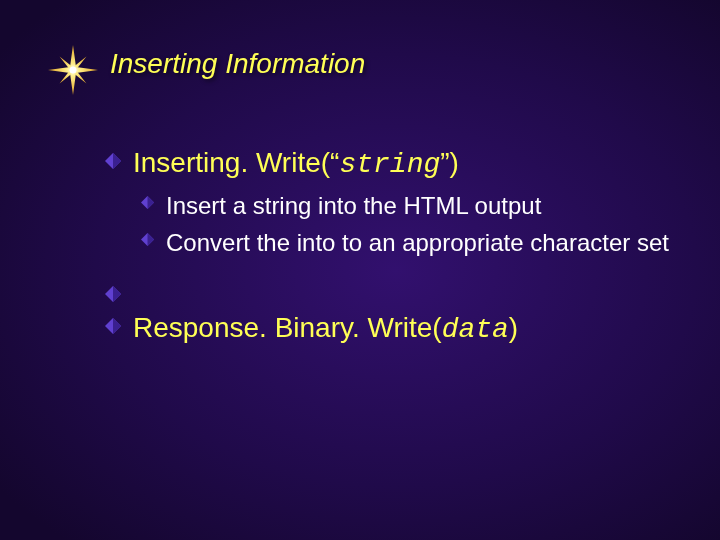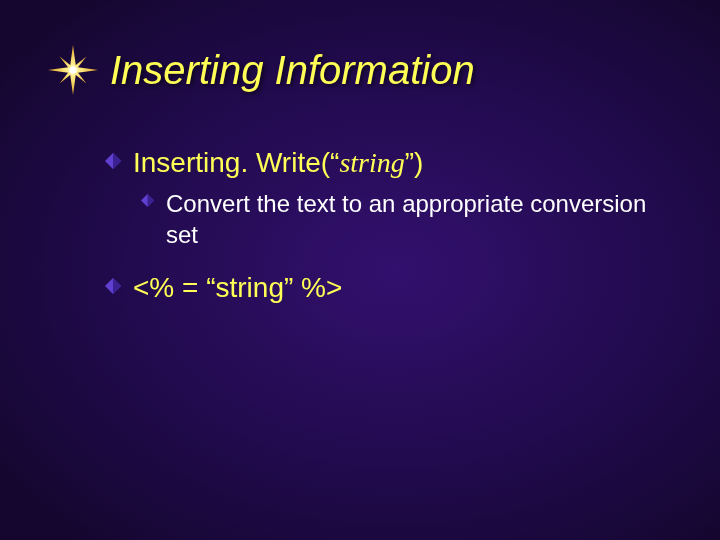--- a/index.html
+++ b/index.html
@@ -1,27 +1,27 @@
 <!DOCTYPE html>
 <html><head>
 <meta charset="utf-8">
 <style>
 html,body{margin:0;padding:0}
 body{width:720px;height:540px;background:#200a4a;font-family:Arial,Helvetica,sans-serif;overflow:hidden}
 .slide{position:relative;width:720px;height:540px;background:radial-gradient(ellipse 500px 360px at 55% 50%,#32106e 0%,#200a4a 60%,#14062e 100%)}
 .star{position:absolute;top:45px;left:48px;width:50px;height:50px}
-.title{position:absolute;top:48px;left:110px;font-style:italic;color:#ffff55;font-size:40px;font-weight:400;text-shadow:2px 2px 4px rgba(0,0,0,.6)}
+.title{position:absolute;top:48px;left:110px;font-style:italic;color:#ffff55;font-size:28px;font-weight:400;text-shadow:2px 2px 4px rgba(0,0,0,.6)}
 .content{position:absolute;top:145px;left:105px;right:40px}
 .b1{display:flex;align-items:flex-start;margin-bottom:8px}
 .b2{display:flex;align-items:flex-start;margin-bottom:6px;margin-left:36px}
 .dia{flex-shrink:0;margin-top:8px;margin-right:12px}
 .dia.sm{margin-top:6px}
 .t1{color:#ffff55;font-size:28px;line-height:1.25}
 .t2{color:#fff;font-size:24px;line-height:1.3}
-.it{font-style:italic;font-family:Liberation Serif, serif}
+.it{font-style:italic;font-family:Liberation Mono, monospace}
 .gap{height:14px}
 svg{display:block}
 </style>
 </head>
 <body>
 <div class="slide">
 
 <div class="star">
 <svg viewBox="0 0 50 50">
 <defs>
@@ -46,39 +46,56 @@
 <div class="b1">
 <span class="dia">
           <svg width="16" height="16">
             <polygon points="8,0 16,8 8,16 0,8" fill="#6040d0"></polygon>
             <polygon points="8,0 16,8 8,16" fill="#3a2090"></polygon>
           </svg>
         </span>
 <span class="t1"><span>Inserting. Write(“</span><span class="it">string</span><span>”)</span></span>
 </div>
 
+<div class="b2">
+<span class="dia sm">
+          <svg width="13" height="13">
+            <polygon points="6.5,0 13,6.5 6.5,13 0,6.5" fill="#6040d0"></polygon>
+            <polygon points="6.5,0 13,6.5 6.5,13" fill="#3a2090"></polygon>
+          </svg>
+        </span>
+<span class="t2">Insert a string into the HTML output</span>
+</div>
 
 <div class="b2">
 <span class="dia sm">
           <svg width="13" height="13">
             <polygon points="6.5,0 13,6.5 6.5,13 0,6.5" fill="#6040d0"></polygon>
             <polygon points="6.5,0 13,6.5 6.5,13" fill="#3a2090"></polygon>
           </svg>
         </span>
-<span class="t2">Convert the text to an appropriate conversion set</span>
+<span class="t2">Convert the into to an appropriate character set</span>
 </div>
 
 <div class="gap"></div>
 
 <div class="b1">
 <span class="dia">
           <svg width="16" height="16">
             <polygon points="8,0 16,8 8,16 0,8" fill="#6040d0"></polygon>
             <polygon points="8,0 16,8 8,16" fill="#3a2090"></polygon>
           </svg>
         </span>
-<span class="t1">&lt;% = “string” %&gt;</span>
 </div>
 
+<div class="b1">
+<span class="dia">
+          <svg width="16" height="16">
+            <polygon points="8,0 16,8 8,16 0,8" fill="#6040d0"></polygon>
+            <polygon points="8,0 16,8 8,16" fill="#3a2090"></polygon>
+          </svg>
+        </span>
+<span class="t1"><span>Response. Binary. Write(</span><span class="it">data</span><span>)</span></span>
+</div>
 
 
 </div>
 </div>
 
 </body></html>

